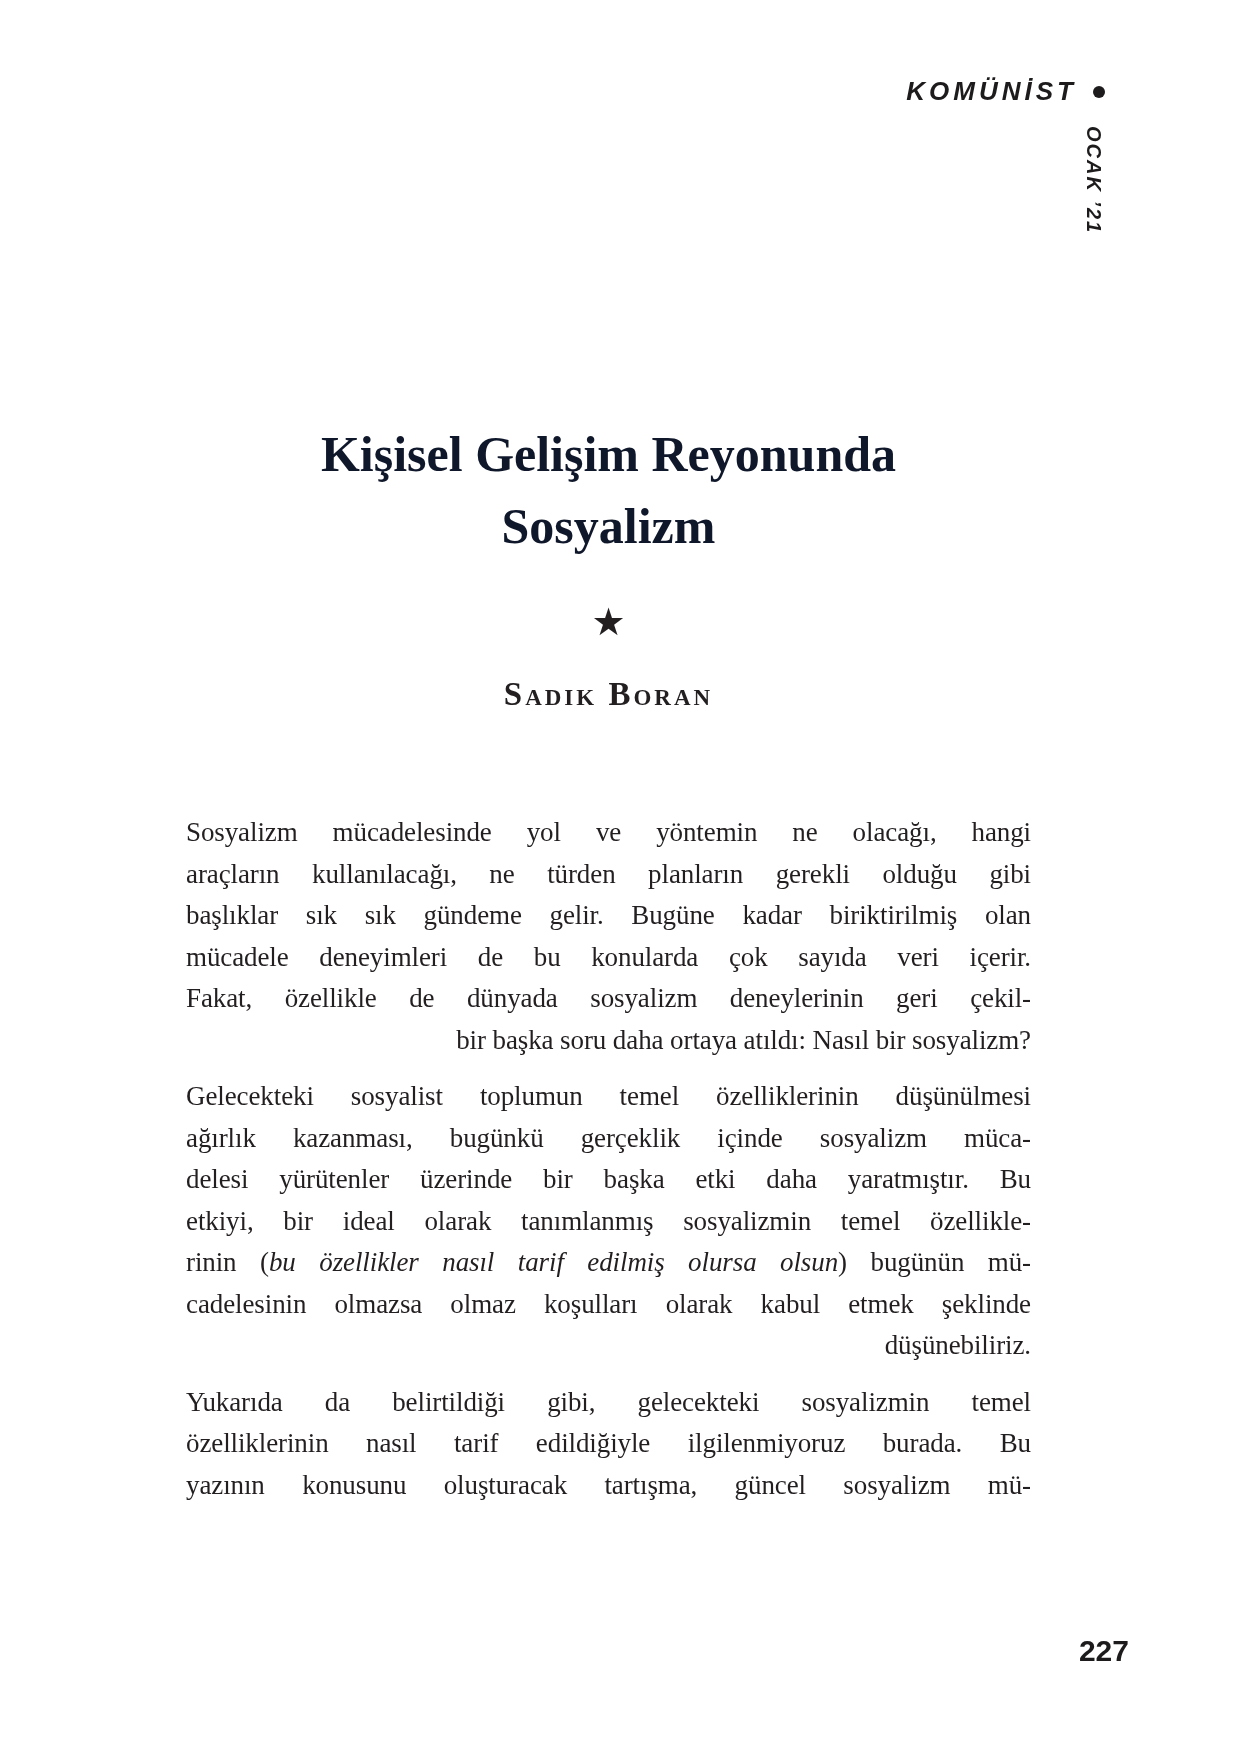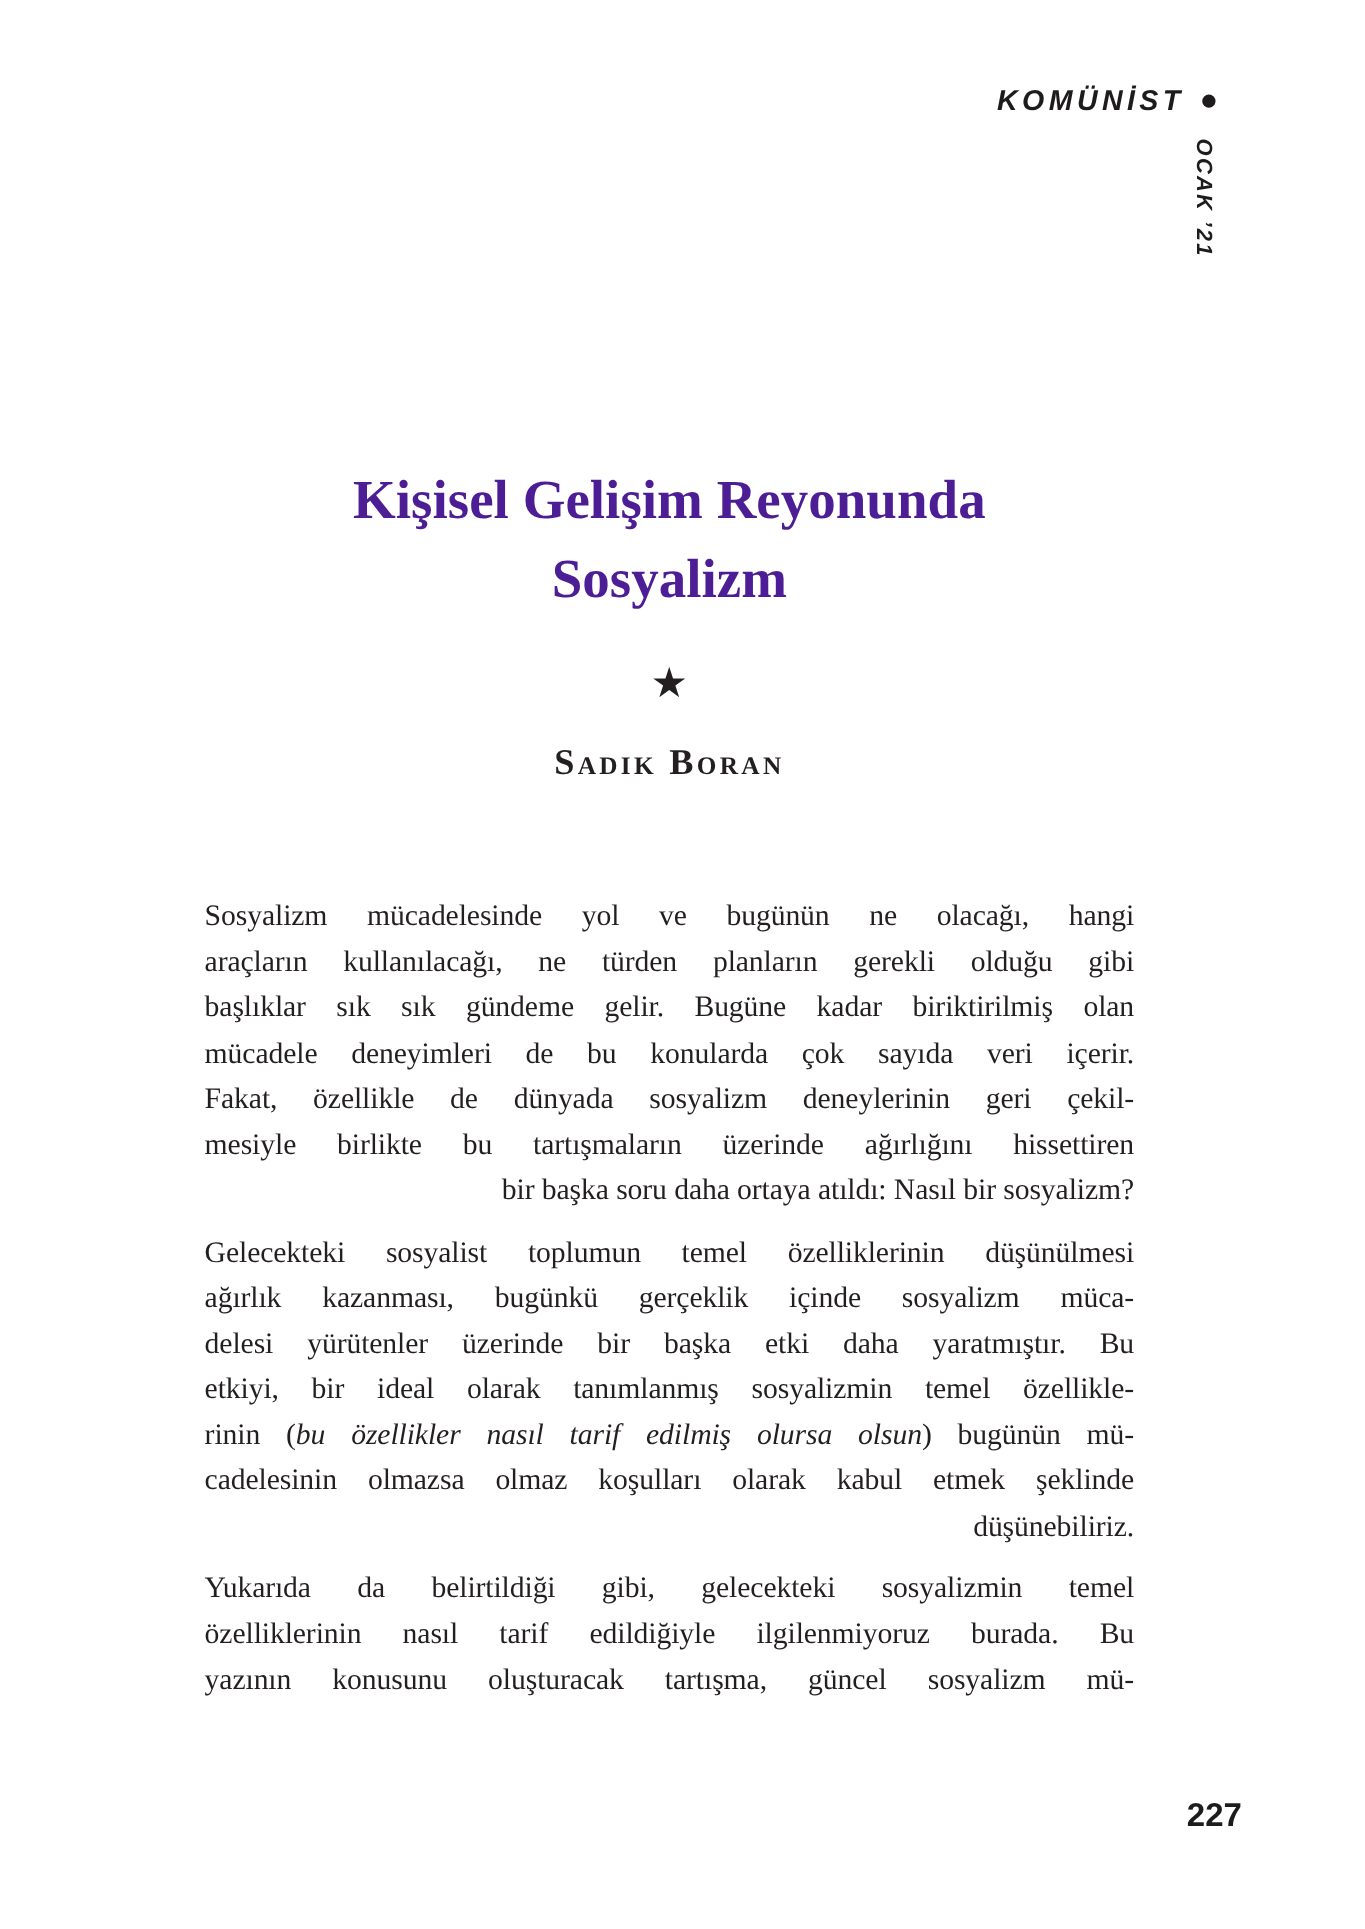--- a/index.html
+++ b/index.html
@@ -60,21 +60,21 @@
   .title {
     position: absolute;
     top: 418px;
     left: 186px;
     width: 845px;
     margin: 0;
     text-align: center;
     font-weight: 700;
     font-size: 50px;
     line-height: 72px;
-    color: #4c1d95;
+    color: #0f172a;
   }
   .title .title-line { display: block; }
 
   .star {
     position: absolute;
     top: 600px;
     left: 186px;
     width: 845px;
     text-align: center;
     font-size: 38px;
@@ -145,26 +145,25 @@
     <span class="title-line">Sosyalizm</span>
   </h1>
 
   <div class="star">★</div>
 
   <div class="author">Sadık Boran</div>
 
   <div class="body-text">
 
     <div class="para">
-      <div class="jline">Sosyalizm mücadelesinde yol ve bugünün ne olacağı, hangi</div>
+      <div class="jline">Sosyalizm mücadelesinde yol ve yöntemin ne olacağı, hangi</div>
       <div class="jline">araçların kullanılacağı, ne türden planların gerekli olduğu gibi</div>
       <div class="jline">başlıklar sık sık gündeme gelir. Bugüne kadar biriktirilmiş olan</div>
       <div class="jline">mücadele deneyimleri de bu konularda çok sayıda veri içerir.</div>
       <div class="jline">Fakat, özellikle de dünyada sosyalizm deneylerinin geri çekil-</div>
-      <div class="jline">mesiyle birlikte bu tartışmaların üzerinde ağırlığını hissettiren</div>
       <div class="lline">bir başka soru daha ortaya atıldı: Nasıl bir sosyalizm?</div>
     </div>
 
     <div class="para">
       <div class="jline">Gelecekteki sosyalist toplumun temel özelliklerinin düşünülmesi</div>
       <div class="jline">ağırlık kazanması, bugünkü gerçeklik içinde sosyalizm müca-</div>
       <div class="jline">delesi yürütenler üzerinde bir başka etki daha yaratmıştır. Bu</div>
       <div class="jline">etkiyi, bir ideal olarak tanımlanmış sosyalizmin temel özellikle-</div>
       <div class="jline"><span>rinin (</span><span class="ital">bu özellikler nasıl tarif edilmiş olursa olsun</span><span>) bugünün mü-</span></div>
       <div class="jline">cadelesinin olmazsa olmaz koşulları olarak kabul etmek şeklinde</div>

